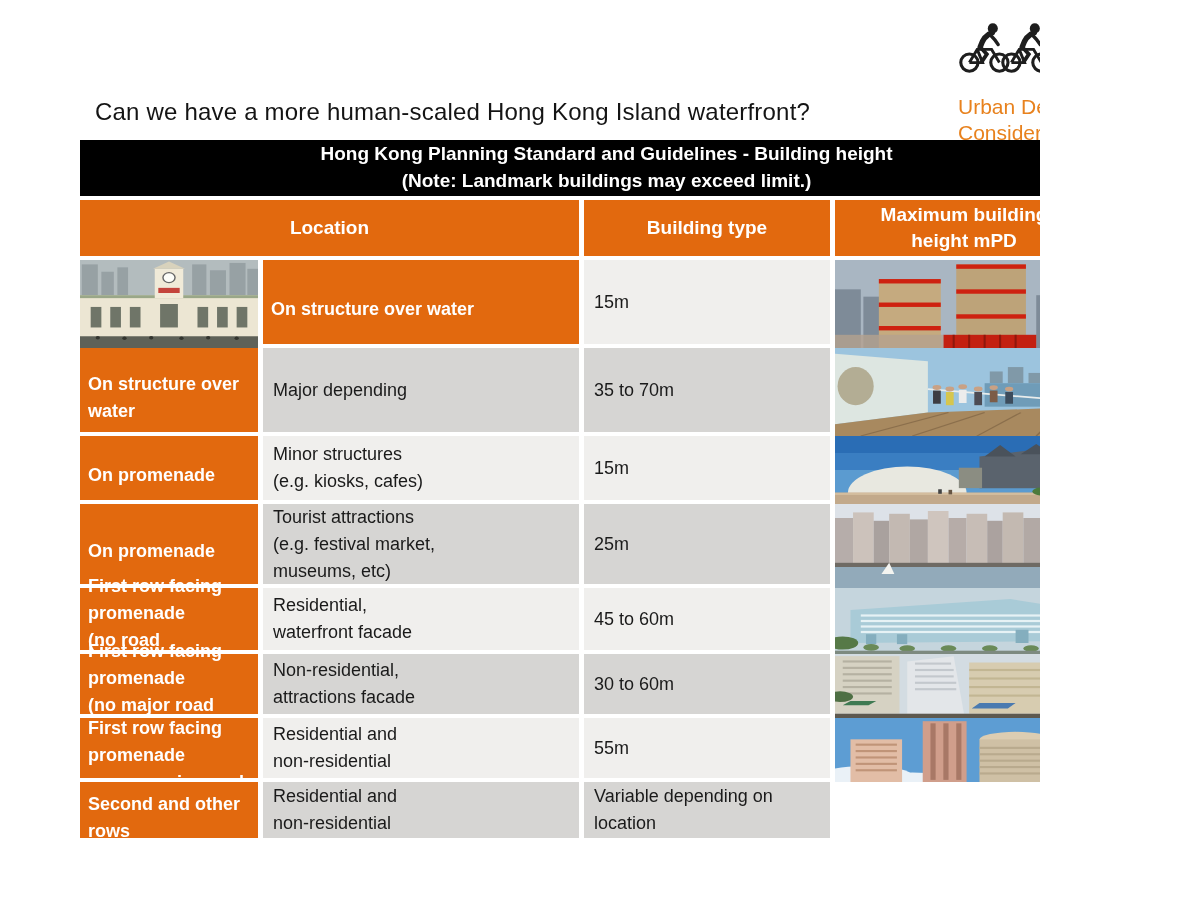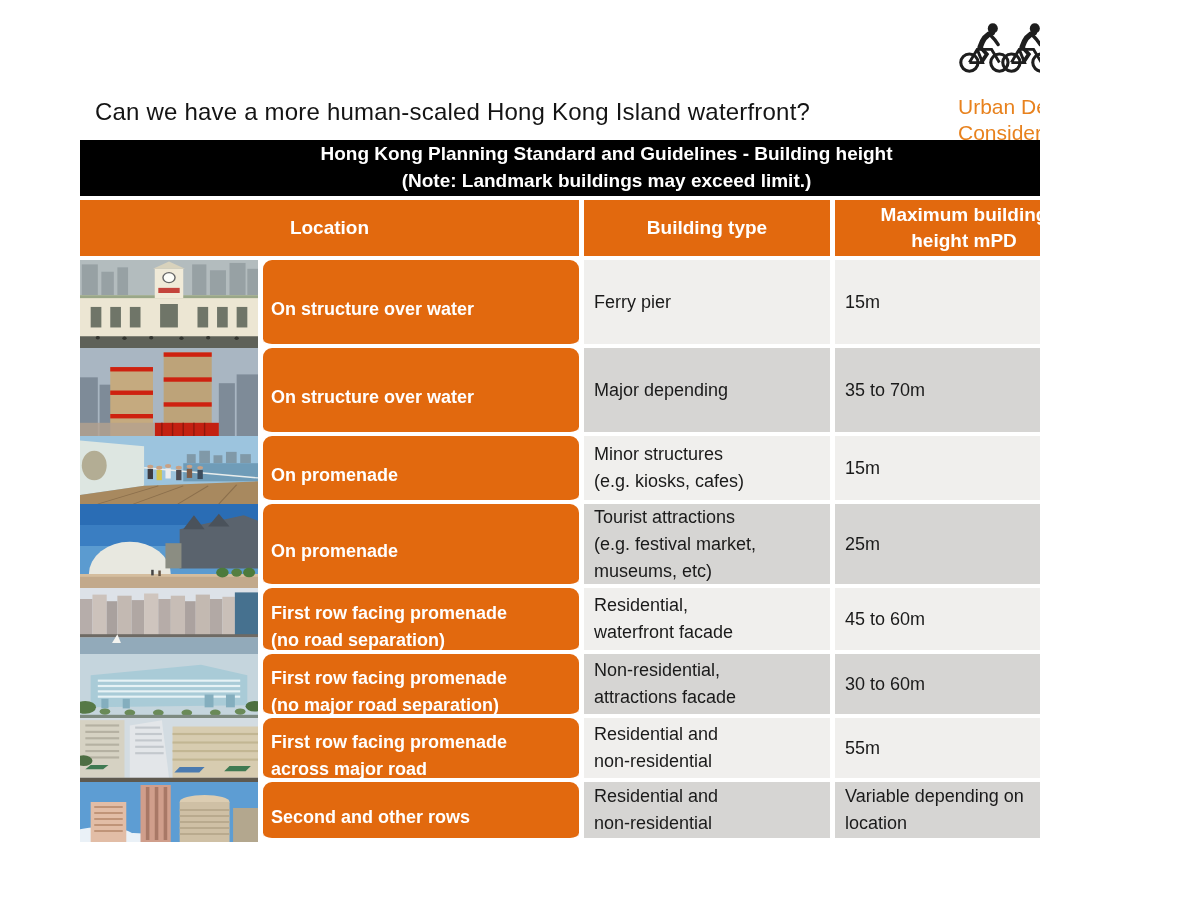--- a/index.html
+++ b/index.html
@@ -25,21 +25,21 @@
           text-align:center;display:flex;flex-direction:column;justify-content:center;
           line-height:1.4;border-bottom:4px solid #ffffff;box-sizing:border-box;padding-left:40px;}
   .col-head{background:#e2690e;color:#ffffff;font-weight:bold;font-size:19px;
             display:flex;align-items:center;justify-content:center;text-align:center;
             border-bottom:4px solid #ffffff;box-sizing:border-box;white-space:pre-line;line-height:1.35;}
   .col-head.loc{grid-column:1/3;}
   .photo-cell{overflow:hidden;}
   svg.photo{display:block;width:100%;height:100%;}
   .loc-cell{background:#e2690e;color:#ffffff;font-weight:bold;font-size:18px;
             display:flex;align-items:center;padding:15px 6px 0 8px;
-            border-bottom:4px solid #ffffff;box-sizing:border-box;white-space:pre-line;line-height:1.5;border-radius:9px;}
+            border-bottom:4px solid #ffffff;box-sizing:border-box;white-space:pre-line;line-height:1.5;}
   .data-cell{font-size:18px;color:#1a1a1a;display:flex;align-items:center;
              padding:0 6px 0 10px;border-bottom:4px solid #ffffff;box-sizing:border-box;
              white-space:pre-line;line-height:1.5;}
   .row-light{background:#f0efed;}
   .row-dark{background:#d6d5d3;}
 </style>
 </head>
 <body>
 
 <div class="slide">
@@ -126,21 +126,20 @@
             <circle cx="10" cy="53" r="1.2"></circle>
             <circle cx="25" cy="53.4" r="1.2"></circle>
             <circle cx="40" cy="53" r="1.2"></circle>
             <circle cx="57" cy="53.4" r="1.2"></circle>
             <circle cx="72" cy="53" r="1.2"></circle>
             <circle cx="88" cy="53.4" r="1.2"></circle>
           </g>
       </svg>
     </div>
     <div class="loc-cell">On structure over water</div>
-    <div class="data-cell row-light">Ferry pier</div>
     <div class="data-cell row-light">15m</div>
 
     <div class="photo-cell">
       <svg class="photo" viewBox="0 0 100 60" preserveAspectRatio="none">
         <rect width="100" height="60" fill="#a9b6c2"></rect>
         <g fill="#7e8b98">
             <rect x="0" y="20" width="10" height="40"></rect>
             <rect x="11" y="25" width="8" height="35"></rect>
             <rect x="88" y="18" width="12" height="42"></rect>
             <rect x="78" y="24" width="9" height="36"></rect>

